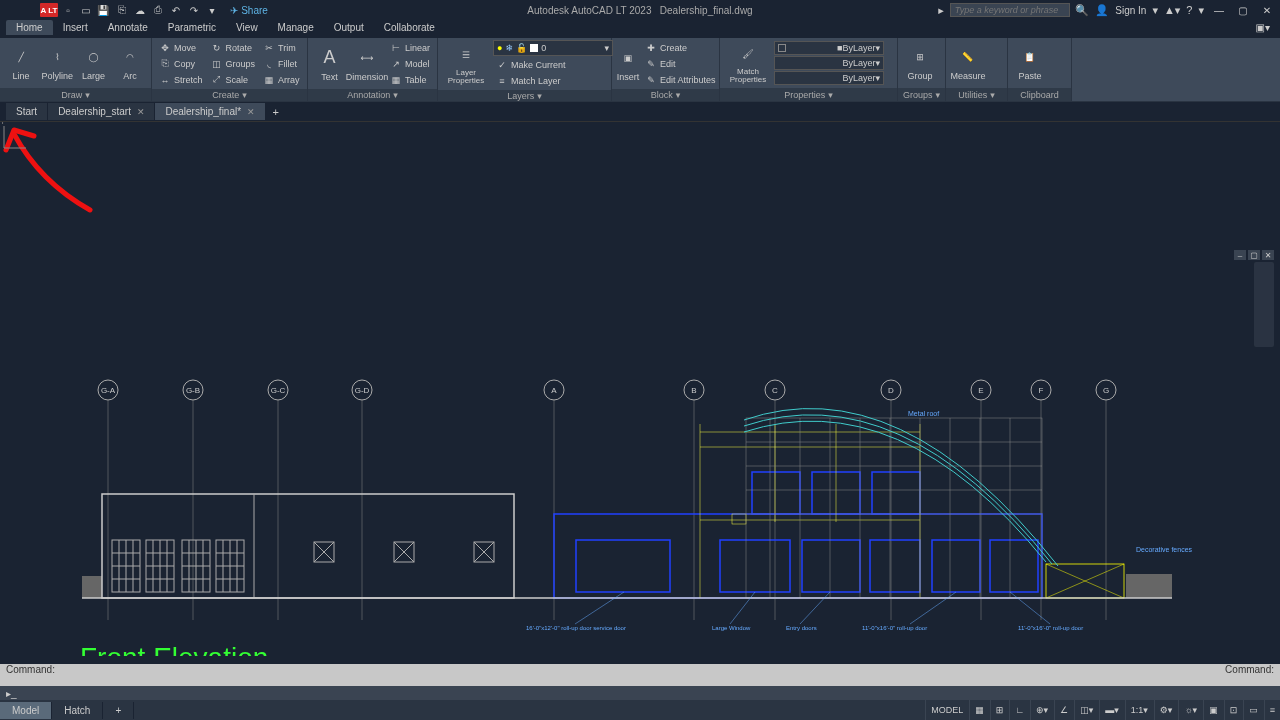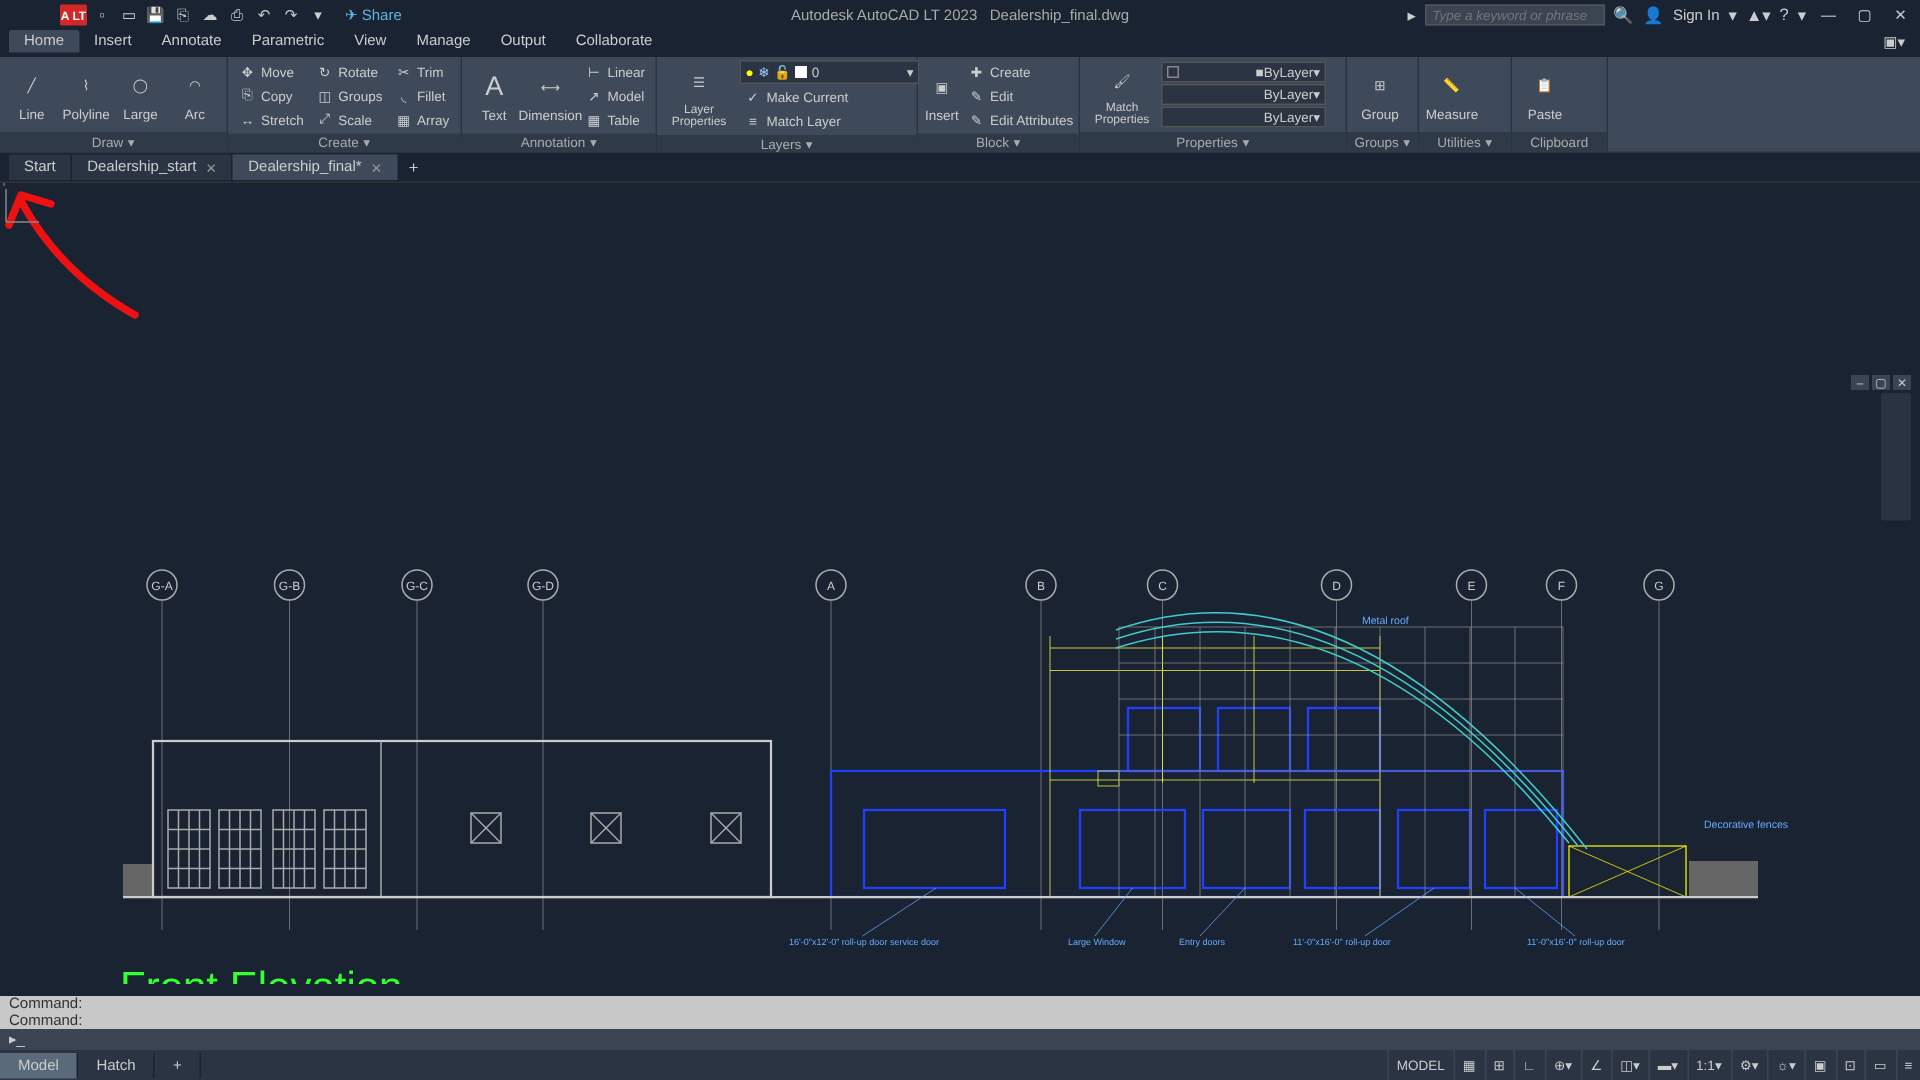--- a/index.html
+++ b/index.html
@@ -42,21 +42,21 @@
 .file-tab .close { font-size: 9px; color: #999; }
 .file-add { width: 20px; text-align: center; color: #ccc; cursor: pointer; }
 
 
 .canvas { position: absolute; top: 122px; left: 0; right: 0; bottom: 64px; background: #1a2332; overflow: hidden; }
 .canvas svg { position: absolute; top: 0; left: 0; }
 .front-elev-label { position: absolute; left: 80px; top: 520px; color: #3f3; font-size: 28px; font-weight: normal; }
 .sketch-arrow { position: absolute; left: 565px; top: 515px; }
 
 
-.cmd-history { position: absolute; bottom: 34px; left: 0; right: 0; height: 22px; background: #c8c8c8; color: #333; font-size: 10px; padding: 0 6px; display: flex; flex-direction: column; justify-content: space-between; }
+.cmd-history { position: absolute; bottom: 34px; left: 0; right: 0; height: 22px; background: #c8c8c8; color: #333; font-size: 10px; padding: 0 6px; display: flex; flex-direction: row; justify-content: space-between; }
 .cmd-line { position: absolute; bottom: 20px; left: 0; right: 0; height: 14px; background: #3a4452; display: flex; align-items: center; padding: 0 6px; font-size: 10px; }
 .cmd-input { background: transparent; border: none; color: #888; font-style: italic; font-size: 10px; flex: 1; outline: none; }
 
 
 .layout-tabs { position: absolute; bottom: 0; left: 0; height: 20px; background: #2a3442; display: flex; align-items: center; width: 100%; }
 .layout-tab { padding: 3px 12px; font-size: 10px; color: #ccc; cursor: pointer; border-right: 1px solid #1a2332; }
 .layout-tab.active { background: #5a6a7a; }
 
 
 .status-right { position: absolute; bottom: 0; right: 0; height: 20px; display: flex; align-items: center; gap: 1px; background: #2a3442; }

